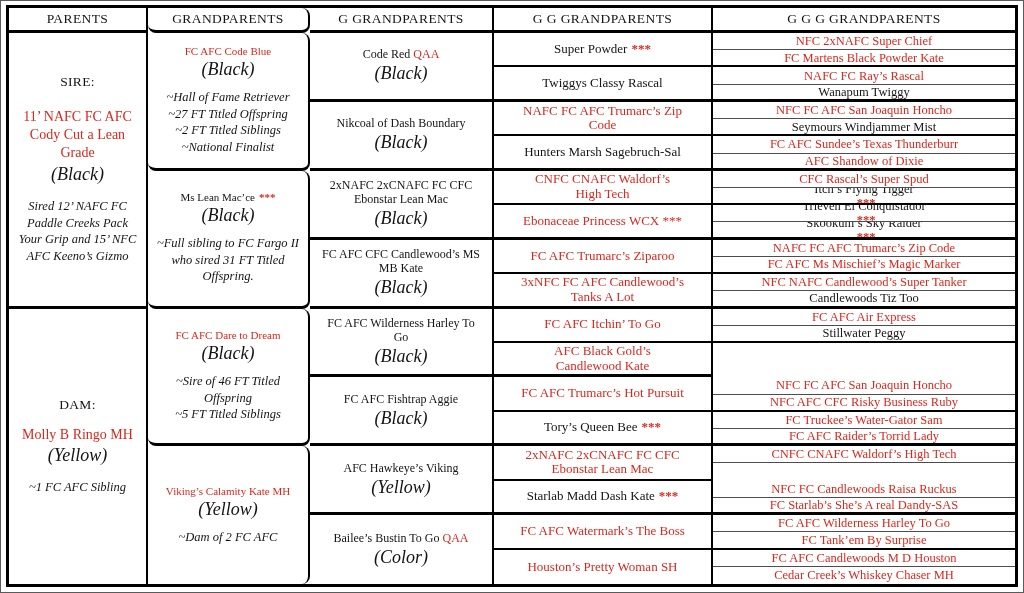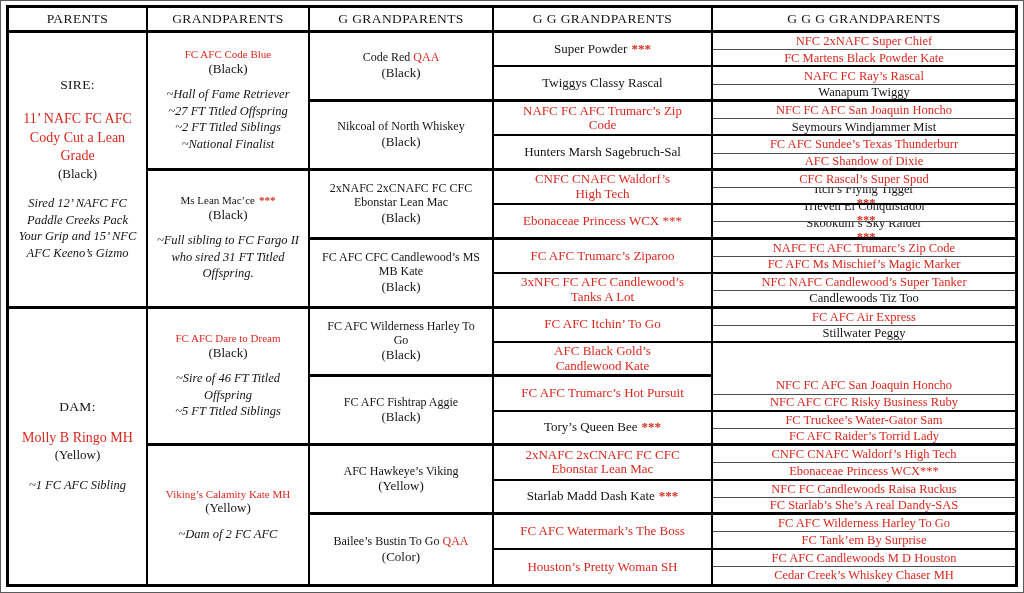--- a/index.html
+++ b/index.html
@@ -15,30 +15,30 @@
     border:3px solid #000; background:#fff;
     display:grid;
     grid-template-columns:139px 162px 184px 219px 1fr;
     grid-template-rows:25px repeat(32,1fr);
   }
   .cell{
     display:flex; flex-direction:column; align-items:center; justify-content:center;
     text-align:center; border-right:2px solid #000; overflow:hidden;
     padding:0 2px; line-height:1.12;
   }
-  .c1{ grid-column:1; } .c2{ grid-column:2; } .c3{ grid-column:3; } .c4{ grid-column:4; }
+  .c1{ grid-column:1; } .c2{ grid-column:2;border-radius:8px; } .c3{ grid-column:3; } .c4{ grid-column:4; }
   .c5{ grid-column:5; border-right:none; font-size:12.5px; }
   .hdr{ font-size:13.5px; letter-spacing:.4px; border-bottom:3px solid #000; }
   .bb1{ border-bottom:1px solid #4d4d4d; }
   .bb2{ border-bottom:2px solid #000; }
   .bb3{ border-bottom:3px solid #000; }
   [data-color="red"]{ color:var(--red); }
   [data-color="black"]{ color:#141414; }
   .red{ color:var(--red); }
-  .coat{ font-size:13px; margin-top:1px; }
+  .coat{ font-size:18px; font-style:italic; margin-top:1px; }
   .note{ font-size:12.5px; font-style:italic; line-height:1.32; padding:0 4px; }
   .nm{ font-size:11px; line-height:1.15; padding:0 2px; }
   .nm3{ font-size:12px; line-height:1.15; padding:0 4px; }
   .nm4{ font-size:13px; line-height:1.12; padding:0 8px; }
   .w2{ max-width:180px; }
   .lbl{ font-size:13.5px; letter-spacing:.3px; }
   .pname{ font-size:14px; line-height:1.32; padding:0 6px; }
   .stars{ color:var(--red); padding-left:4px; font-weight:bold; }
   .stars:empty{ display:none; padding:0; } .gap10{ height:10px; } .gap14{ height:14px; } .gap18{ height:18px; }
 </style>
@@ -99,21 +99,21 @@
     <div class="coat">(Yellow)</div>
     <div class="gap10"></div>
     <div class="note">~Dam of 2 FC AFC</div>
   </div>
 
   <div class="cell c3 bb3" style="grid-row:2/6">
     <div class="nm3"><span>Code Red</span> <span class="red">QAA</span></div>
     <div class="coat">(Black)</div>
   </div>
   <div class="cell c3 bb3" style="grid-row:6/10">
-    <div class="nm3">Nikcoal of North Whiskey</div>
+    <div class="nm3">Nikcoal of Dash Boundary</div>
     <div class="coat">(Black)</div>
   </div>
   <div class="cell c3 bb3" style="grid-row:10/14">
     <div class="nm3">2xNAFC 2xCNAFC FC CFC Ebonstar Lean Mac</div>
     <div class="coat">(Black)</div>
   </div>
   <div class="cell c3 bb3" style="grid-row:14/18">
     <div class="nm3" style="max-width:172px">FC AFC CFC Candlewood’s MS MB Kate</div>
     <div class="coat">(Black)</div>
   </div>
@@ -248,23 +248,20 @@
     </div>
   <div class="cell c5 bb1" style="grid-row:24">
       <span data-color="red">FC Truckee’s Water-Gator Sam</span>
     </div>
   <div class="cell c5 bb3" style="grid-row:25">
       <span data-color="red">FC AFC Raider’s Torrid Lady</span>
     </div>
   <div class="cell c5 bb1" style="grid-row:26">
       <span data-color="red">CNFC CNAFC Waldorf’s High Tech</span>
     </div>
-  <div class="cell c5 bb2" style="grid-row:27">
-      <span data-color="red">Ebonaceae Princess WCX***</span>
-    </div>
   <div class="cell c5 bb1" style="grid-row:28">
       <span data-color="red">NFC FC Candlewoods Raisa Ruckus</span>
     </div>
   <div class="cell c5 bb3" style="grid-row:29">
       <span data-color="red">FC Starlab’s She’s A real Dandy-SAS</span>
     </div>
   <div class="cell c5 bb1" style="grid-row:30">
       <span data-color="red">FC AFC Wilderness Harley To Go</span>
     </div>
   <div class="cell c5 bb2" style="grid-row:31">

